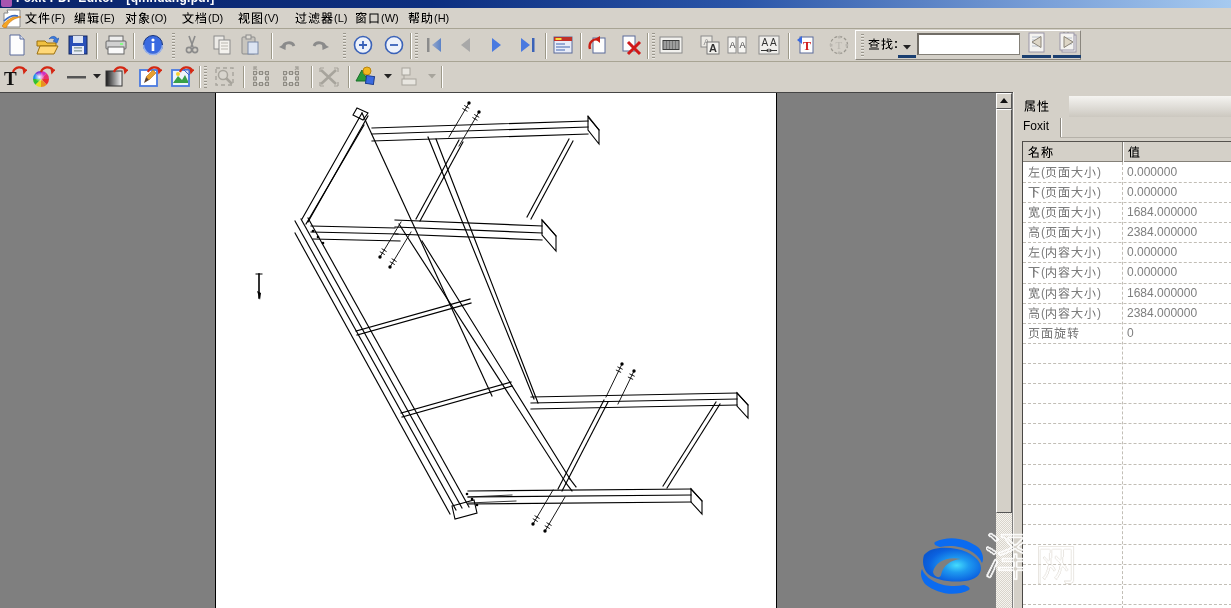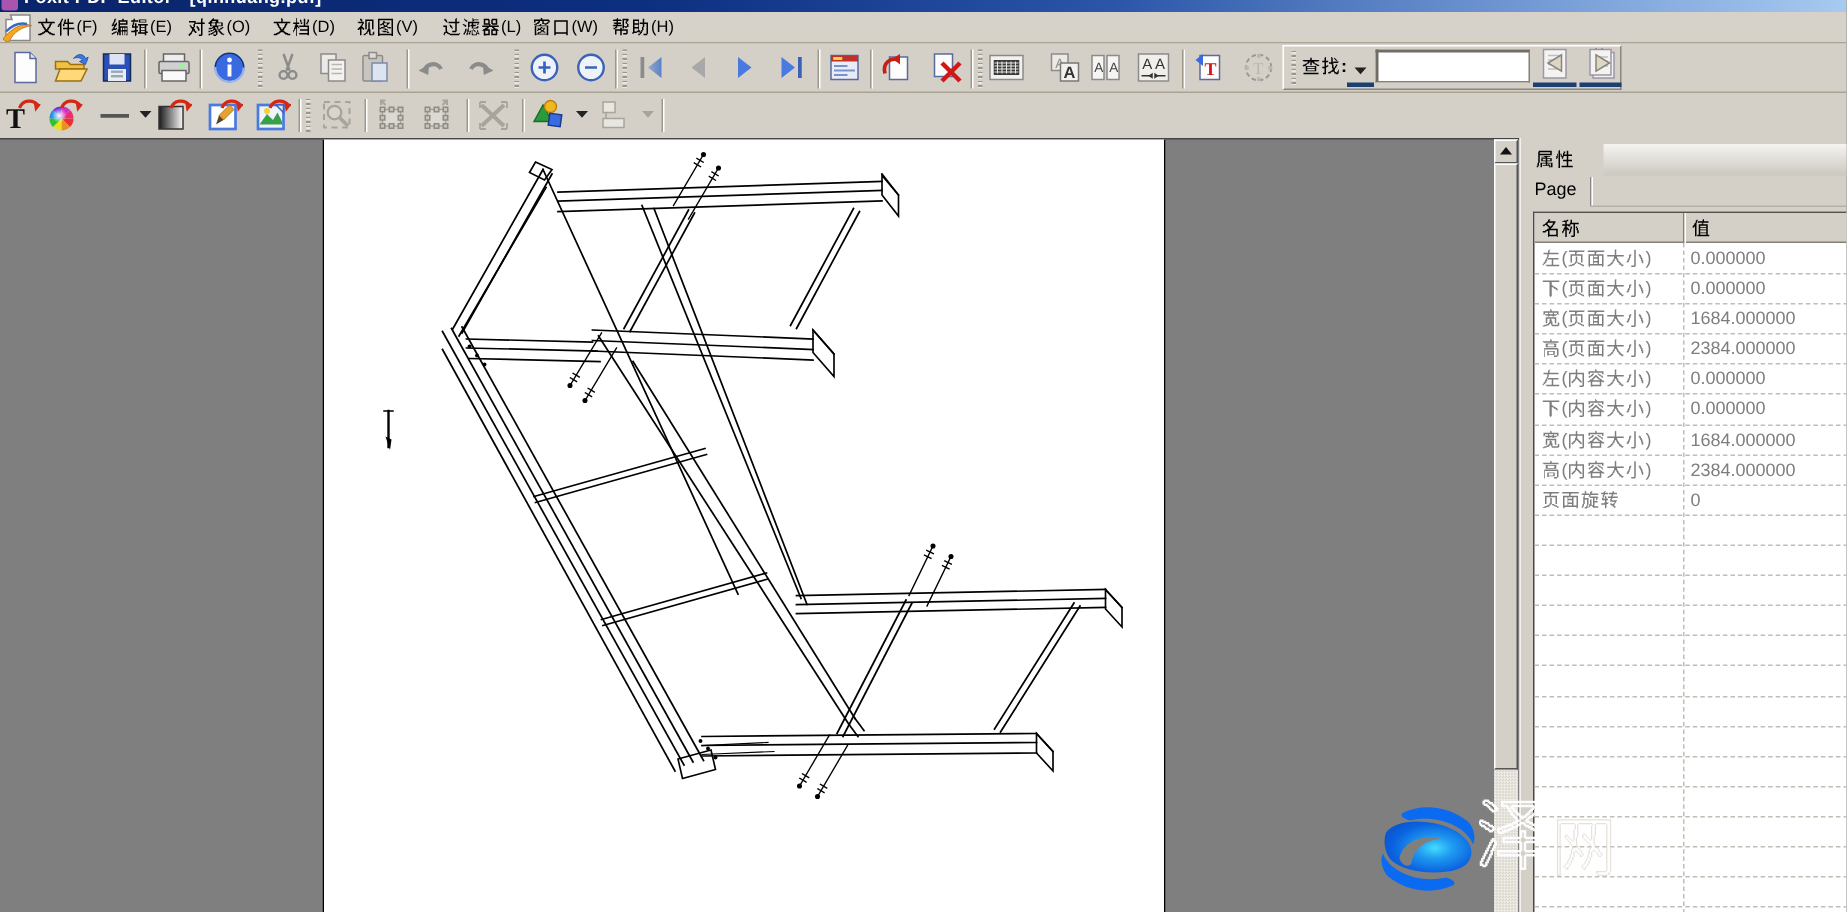--- a/index.html
+++ b/index.html
@@ -465,21 +465,21 @@
       </svg></div>
 <div class="abs" style="left:0;top:16px;width:16px;height:404px;background:#d4d0c8;border:1px solid;border-color:#fff #555 #555 #fff"></div>
 </div>
 <div class="abs" style="left:1013px;top:92px;width:218px;height:516px;background:#d4d0c8;border-left:1px solid #f4f2ee">
 <div class="abs" style="left:55px;top:4px;width:163px;height:21px;background:linear-gradient(180deg,#f5f4f1,#ccc8c0)"></div>
 <div class="abs" style="left:10px;top:8px;color:#000"><svg class="cg" width="13" height="13" viewBox="0 0 26 26">
         <use href="#g5c5e"></use>
       </svg><svg class="cg" width="13" height="13" viewBox="0 0 26 26">
         <use href="#g6027"></use>
       </svg></div>
-<div class="abs" style="left:9px;top:28px;color:#000;font-size:12px;line-height:13px">Page</div>
+<div class="abs" style="left:9px;top:28px;color:#000;font-size:12px;line-height:13px">Foxit</div>
 <div class="abs" style="left:46px;top:26px;width:1px;height:20px;background:#8a867e"></div>
 <div class="abs" style="left:47px;top:26px;width:1px;height:20px;background:#fff"></div>
 <div class="abs" style="left:46px;top:45px;width:172px;height:1px;background:#b5b1a9"></div>
 </div>
 <div class="abs" style="left:1022px;top:141px;width:209px;height:467px;background:#fff;border-left:1px solid #4a4845;border-top:1px solid #55524e;overflow:hidden">
 <div class="abs" style="left:0;top:0;width:209px;height:20px;background:#d4d0c8;border-bottom:1px solid #848078"></div>
 <div class="abs" style="left:5px;top:4px;color:#000"><svg class="cg" width="13" height="13" viewBox="0 0 26 26">
         <use href="#g540d"></use>
       </svg><svg class="cg" width="13" height="13" viewBox="0 0 26 26">
         <use href="#g79f0"></use>

